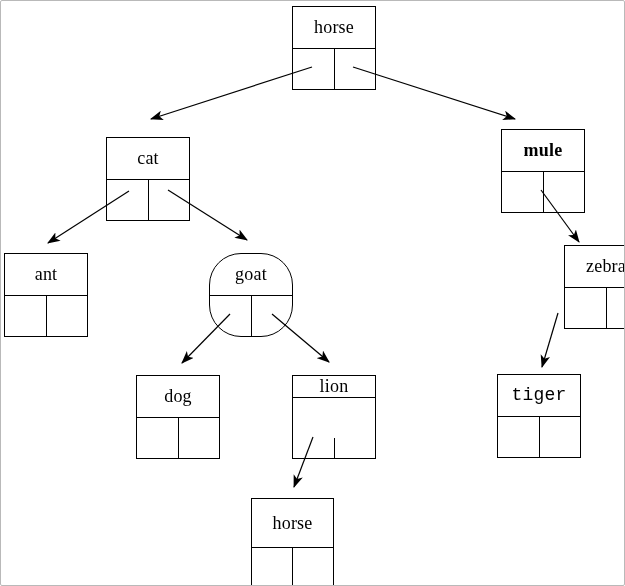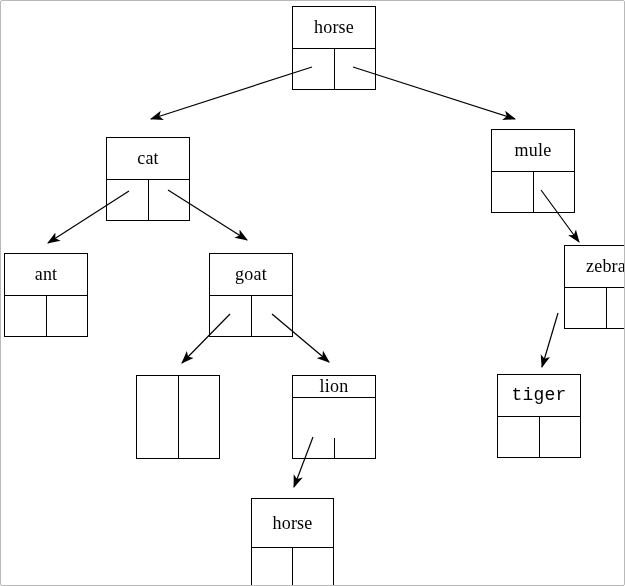--- a/index.html
+++ b/index.html
@@ -28,23 +28,23 @@
     display:flex;align-items:center;justify-content:center;
     font-size:18px;color:#000;
     letter-spacing:0.2px;
   }
   .node-cells{flex:1;display:flex;}
   .cell{flex:1;}
   .cell-left{border-right:1.5px solid #000;}
 
   .n-mouse{left:291px;top:5px;}
   .n-cat  {left:105px;top:128px;margin-top:8px;}
-  .n-mule {left:490px;top:128px;}
+  .n-mule {left:500px;top:128px;font-weight:bold;}
   .n-ant  {left:3px;  top:252px;text-align:center;}
-  .n-goat {left:208px;top:252px;}
+  .n-goat {left:208px;top:252px;border-radius:32px;}
   .n-zebra{left:535px;top:244px;margin-left:28px;}
   .n-dog  {left:135px;top:374px;}
   .n-lion {left:291px;top:374px;gap:40px;}
   .n-tiger{left:496px;top:373px;font-family:Liberation Mono, monospace;}
   .n-horse{left:250px;top:497px;width:83px;height:99px;}
 
   svg.edges{
     position:absolute;left:0;top:0;
     z-index:5;
     pointer-events:none;
@@ -115,20 +115,21 @@
 
   <div class="node n-zebra">
     <div class="node-label">zebra</div>
     <div class="node-cells">
       <div class="cell cell-left"></div>
       <div class="cell cell-right"></div>
     </div>
   </div>
 
   <div class="node n-dog">
+    <div class="node-label">dog</div>
     <div class="node-cells">
       <div class="cell cell-left"></div>
       <div class="cell cell-right"></div>
     </div>
   </div>
 
   <div class="node n-lion">
     <div class="node-label">lion</div>
     <div class="node-cells">
       <div class="cell cell-left"></div>

